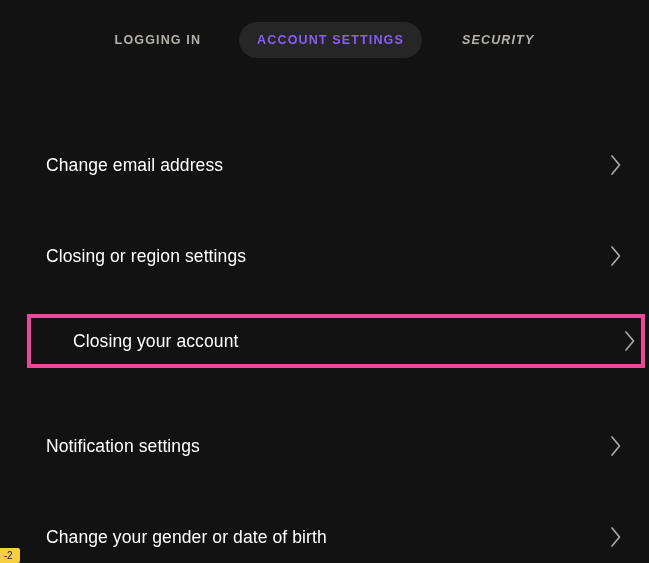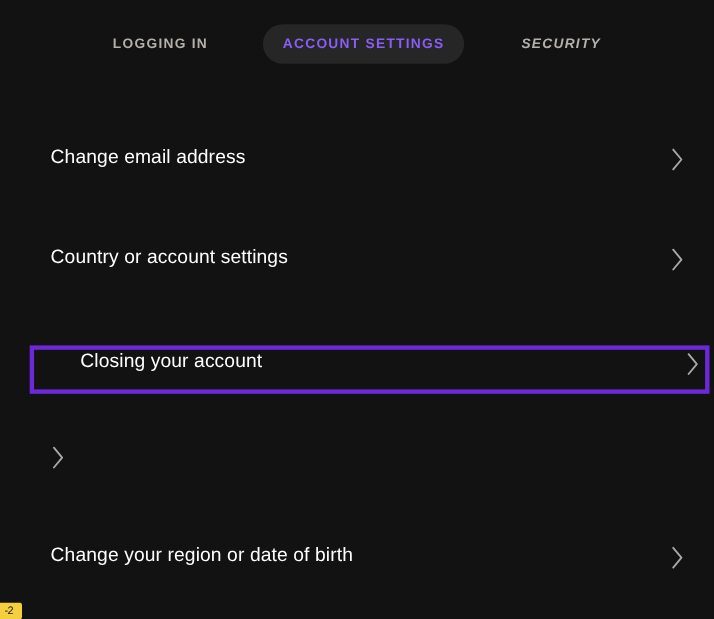--- a/index.html
+++ b/index.html
@@ -21,21 +21,21 @@
   
   .tabbar {
     position: absolute;
     top: 0;
     left: 0;
     width: 649px;
     height: 80px;
     display: flex;
     align-items: center;
     justify-content: center;
-    gap: 16px;
+    gap: 4px;
   }
 
   .tab {
     font-size: 12.5px;
     font-weight: bold;
     letter-spacing: 1.15px;
     text-transform: uppercase;
     color: #b4b0ac;
     padding: 11px 18px;
     border-radius: 22px;
@@ -59,20 +59,21 @@
     position: absolute;
     top: 132px;
     left: 0;
     width: 649px;
   }
 
   .list-item {
     position: relative;
     height: 66px;
     display: flex;
+    align-items: center;
     justify-content: space-between;
     padding: 0 22px 0 46px;
     margin-bottom: 25px;
     cursor: pointer;
   }
 
   .list-item-label {
     font-size: 17.5px;
     font-weight: 400;
     color: #ffffff;
@@ -91,24 +92,24 @@
   .chevron path {
     stroke: #a8a8a8;
     stroke-width: 1.7;
     fill: none;
     stroke-linecap: round;
     stroke-linejoin: round;
   }
 
   
   .list-item.highlighted {
-    border: 4px solid #6d28d9;
+    border: 4px solid #ec4899;
     padding-left: 42px;
     padding-right: 0;
-    height: 44px;
+    height: 54px;
     margin-top: 10px;
     margin-bottom: 45px;
     margin-left: 27px;
     margin-right: 4px;
     width: 618px;
   }
 
   
   .corner-badge {
     position: absolute;
@@ -141,41 +142,42 @@
 <div class="list">
 
   <div class="list-item">
     <span class="list-item-label">Change email address</span>
     <svg class="chevron" viewBox="0 0 14 26" aria-hidden="true">
       <path d="M3 4 L10.5 13 L3 22"></path>
     </svg>
   </div>
 
   <div class="list-item">
-    <span class="list-item-label">Country or account settings</span>
+    <span class="list-item-label">Closing or region settings</span>
     <svg class="chevron" viewBox="0 0 14 26" aria-hidden="true">
       <path d="M3 4 L10.5 13 L3 22"></path>
     </svg>
   </div>
 
   <div class="list-item highlighted">
     <span class="list-item-label">Closing your account</span>
     <svg class="chevron" viewBox="0 0 14 26" aria-hidden="true">
       <path d="M3 4 L10.5 13 L3 22"></path>
     </svg>
   </div>
 
   <div class="list-item">
+    <span class="list-item-label">Notification settings</span>
     <svg class="chevron" viewBox="0 0 14 26" aria-hidden="true">
       <path d="M3 4 L10.5 13 L3 22"></path>
     </svg>
   </div>
 
   <div class="list-item">
-    <span class="list-item-label">Change your region or date of birth</span>
+    <span class="list-item-label">Change your gender or date of birth</span>
     <svg class="chevron" viewBox="0 0 14 26" aria-hidden="true">
       <path d="M3 4 L10.5 13 L3 22"></path>
     </svg>
   </div>
 
 </div>
 
 <div class="corner-badge">-2</div>
 
 </body></html>

